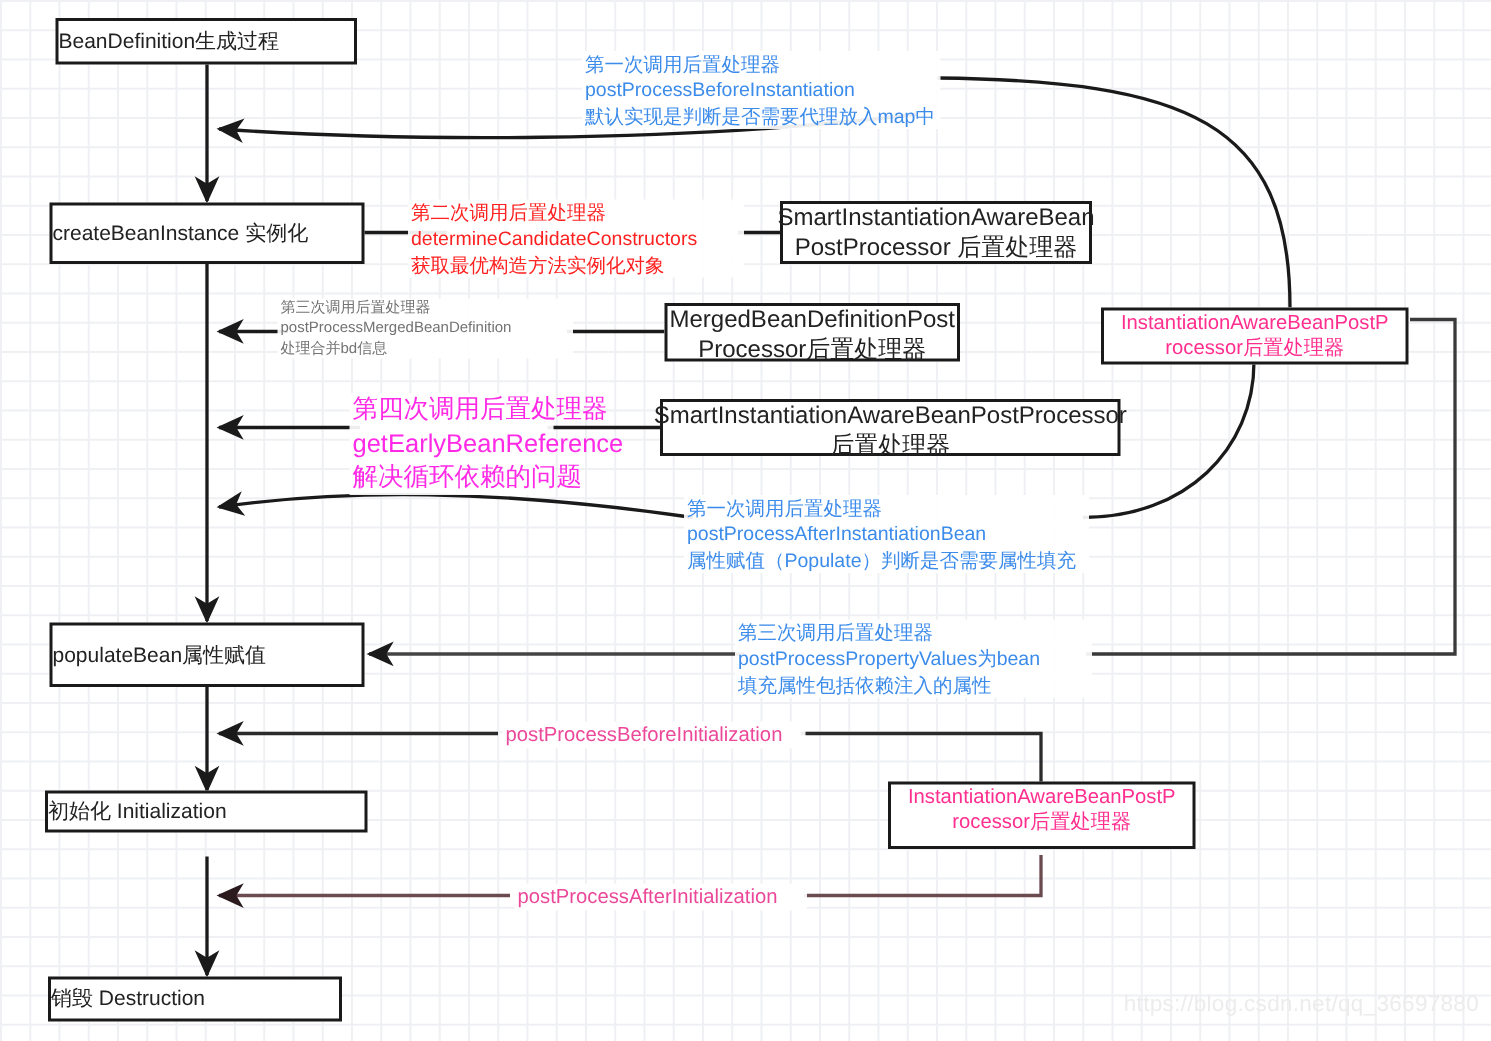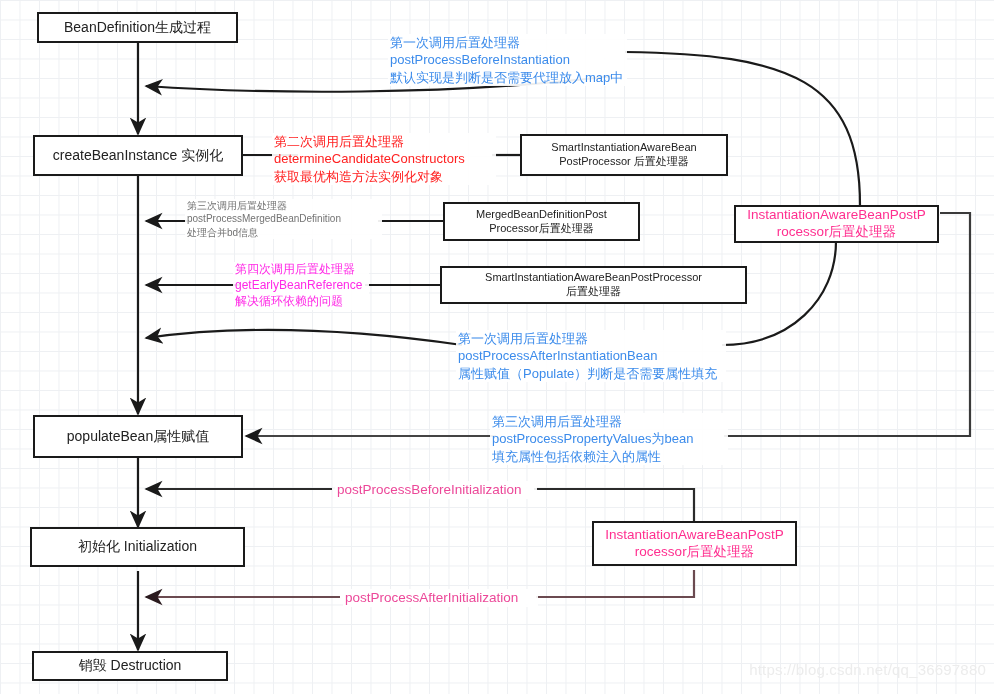--- a/index.html
+++ b/index.html
@@ -25,48 +25,47 @@
     width: 994px;
     height: 694px;
   }
   .node {
     position: absolute;
     box-sizing: border-box;
     border: 2px solid #1a1a1a;
     background: #ffffff;
     display: flex;
     align-items: center;
-    justify-content: center;
     text-align: center;
     line-height: 1.25;
     color: #222222;
     font-size: 14px;
     z-index: 5;
   }
   .node.pink {
     color: #ff2e8f;
     font-size: 13.5px;
     z-index: 7;
   }
   .node.procbox {
-    font-size: 11px;
+    font-size: 16px;
   }
   .label {
     position: absolute;
     text-align: left;
     line-height: 1.33;
     z-index: 6;
     white-space: nowrap;
     background: rgba(255,255,255,0.92);
     padding: 0 2px;
   }
   .label.blue   { color: #3b8beb; font-size: 13px; }
   .label.red    { color: #ff2020; font-size: 13px; }
   .label.gray   { color: #737373; font-size: 10px; }
-  .label.magenta{ color: #ff29e6; font-size: 12px; }
+  .label.magenta{ color: #ff29e6; font-size: 17px; }
   .label.plain  { color: #ec4899; font-size: 13.5px; }
   .watermark {
     position: absolute;
     right: 8px;
     bottom: 16px;
     color: #ececec;
     font-size: 15px;
     letter-spacing: 0.2px;
     z-index: 2;
     user-select: none;
@@ -128,21 +127,21 @@
   </div>
 
   <div class="node" style="left:33px; top:135px; width:210px; height:41px;">
     <span>createBeanInstance 实例化</span>
   </div>
 
   <div class="node" style="left:33px; top:415px; width:210px; height:43px;">
     <span>populateBean属性赋值</span>
   </div>
 
-  <div class="node" style="left:30px; top:527px; width:215px; height:40px;">
+  <div class="node" style="left:30px; top:527px; width:215px; height:28px;">
     <span>初始化 Initialization</span>
   </div>
 
   <div class="node" style="left:32px; top:651px; width:196px; height:30px;">
     <span>销毁 Destruction</span>
   </div>
 
   <div class="node procbox" style="left:520px; top:134px; width:208px; height:42px; flex-direction:column;">
     <span>SmartInstantiationAwareBean</span>
     <span>PostProcessor 后置处理器</span>

